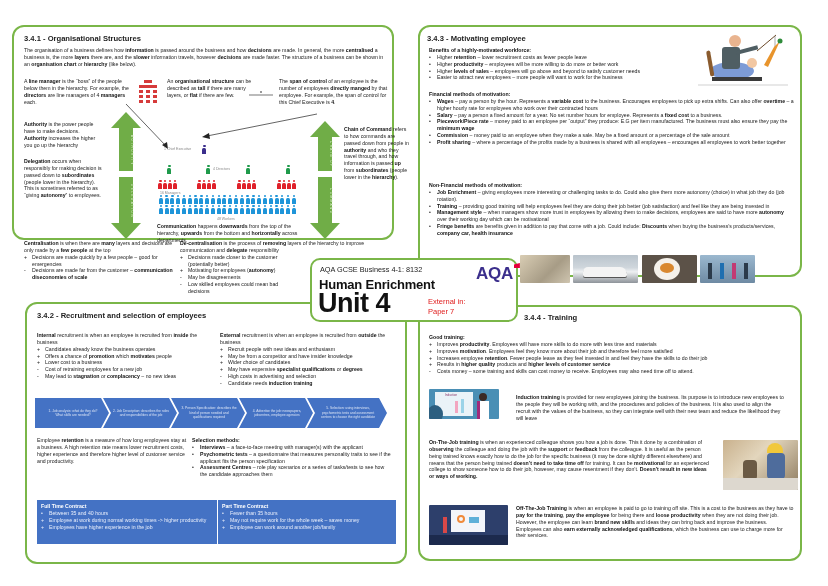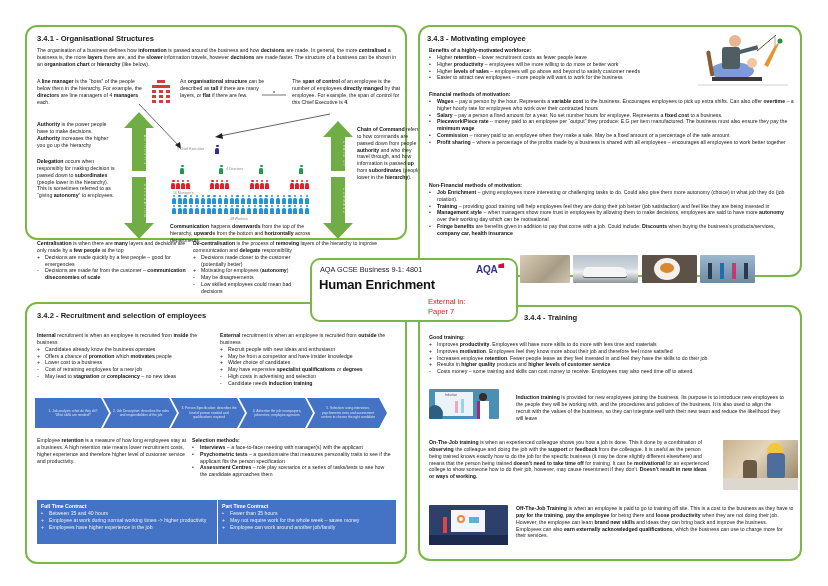--- a/index.html
+++ b/index.html
@@ -23,21 +23,21 @@
   .person::before { content: ""; position: absolute; left: 0.8px; top: 0; width: 2.4px; height: 2.4px; border-radius: 50%; background: currentColor; }
   .person::after { content: ""; position: absolute; left: 0; top: 2.8px; width: 4px; height: 6.2px; border-radius: 1.5px 1.5px 0 0; background: currentColor; }
   .chev-row { position: absolute; display: flex; }
   .chev { position: relative; height: 30px; background: #4472c4; color: #dbe4f5; font-size: 3.3px; text-align: center; display: flex; align-items: center; justify-content: center; padding: 0 8px 0 10px; clip-path: polygon(0 0, calc(100% - 8px) 0, 100% 50%, calc(100% - 8px) 100%, 0 100%, 8px 50%); margin-right: -6px; }
   .chev:first-child { clip-path: polygon(0 0, calc(100% - 8px) 0, 100% 50%, calc(100% - 8px) 100%, 0 100%); }
   .pic { position: absolute; border-radius: 1px; overflow: hidden; }
 </style>
 </head>
 <body>
 
-<section class="panel" style="left:25px; top:25px; width:382px; height:215px;">
+<section class="panel" style="left:12px; top:25px; width:382px; height:215px;">
   <div class="ptitle" style="left:10px; top:7px;">3.4.1 - Organisational Structures</div>
   <p class="abs rich" style="left:10px; top:20px; width:362px;">The organisation of a business defines how <b>information</b> is passed around the business and how <b>decisions</b> are made. In general, the more <b>centralised</b> a business is, the more <b>layers</b> there are, and the <b>slower</b> information travels, however <b>decisions</b> are made faster. The structure of a business can be shown in an <b>organisation chart</b> or <b>hierarchy</b> (like below).</p>
 
   <p class="abs rich" style="left:10px; top:51px; width:108px;">A <b>line manager</b> is the “boss” of the people below them in the hierarchy. For example, the <b>directors</b> are line managers of 4 <b>managers</b> each.</p>
 
   <div class="abs" style="left:123px; top:53px; width:22px; height:24px;">
     <svg width="22" height="24" viewBox="0 0 22 24">
       <rect x="7" y="0" width="8" height="3" fill="#d63b3b"></rect>
       <rect x="2" y="5" width="18" height="3" fill="#d63b3b"></rect>
       <rect x="2" y="10" width="4" height="3" fill="#d63b3b"></rect>
@@ -301,23 +301,24 @@
     <div style="position:absolute; left:22px; top:5px; width:34px; height:22px; background:#f3f5fa;"></div>
     <div style="position:absolute; left:28px; top:10px; width:8px; height:8px; border-radius:50%; border:2px solid #f08a3a;"></div>
     <div style="position:absolute; left:40px; top:12px; width:10px; height:6px; background:#5fb0d8;"></div>
     <div style="position:absolute; left:14px; top:12px; width:4px; height:16px; background:#d94848;"></div>
     <div style="position:absolute; left:0; top:30px; width:79px; height:10px; background:#1c2a4d;"></div>
   </div>
   <p class="abs rich" style="left:96px; top:198px; width:278px;"><b>Off-The-Job Training</b> is when an employee is paid to go to training off site. This is a cost to the business as they have to <b>pay for the training</b>, <b>pay the employee</b> for being there and <b>loose productivity</b> when they are not doing their job. However, the employee can learn <b>brand new skills</b> and ideas they can bring back and improve the business. Employees can also <b>earn externally acknowledged qualifications</b>, which the business can use to charge more for their services.</p>
 </section>
 
 <section class="panel" style="left:310px; top:258px; width:208px; height:64px; border-radius:10px;">
-  <div class="abs" style="left:8px; top:5px; font-size:7.3px; color:#222;">AQA GCSE Business 9-1: 4801</div>
+  <div class="abs" style="left:8px; top:5px; font-size:7.3px; color:#222;">AQA GCSE Business 4-1: 8132</div>
   <div class="abs" style="left:164px; top:3px; height:12px;">
-    <span style="font-weight:bold; font-size:10px; color:#3b2e8c; letter-spacing:-0.3px;">AQA</span>
+    <span style="font-weight:bold; font-size:17px; color:#3b2e8c; letter-spacing:-0.3px;">AQA</span>
     <span style="position:absolute; right:-7px; top:0; width:6px; height:5px; background:#e4003b; clip-path:polygon(0 30%,100% 0,100% 100%,0 100%);"></span>
   </div>
   <div class="abs" style="left:7px; top:16px; font-weight:bold; font-size:13px; color:#111; letter-spacing:-0.2px;">Human Enrichment</div>
+  <div class="abs" style="left:6px; top:30px; font-weight:bold; font-size:27px; line-height:1; color:#111; letter-spacing:-0.5px;">Unit 4</div>
   <div class="abs" style="left:116px; top:37px; font-size:7.5px; line-height:1.3; color:#e02020;">
     <div>External in:</div>
     <div>Paper 7</div>
   </div>
 </section>
 
 </body></html>

